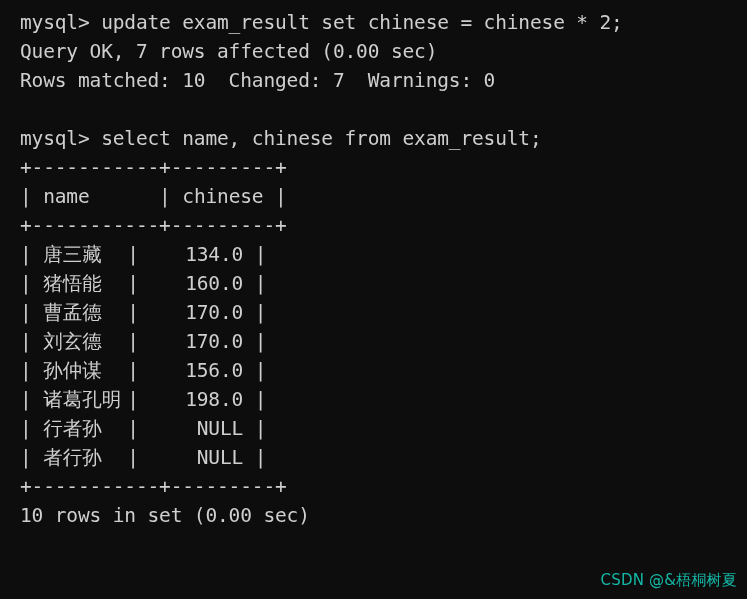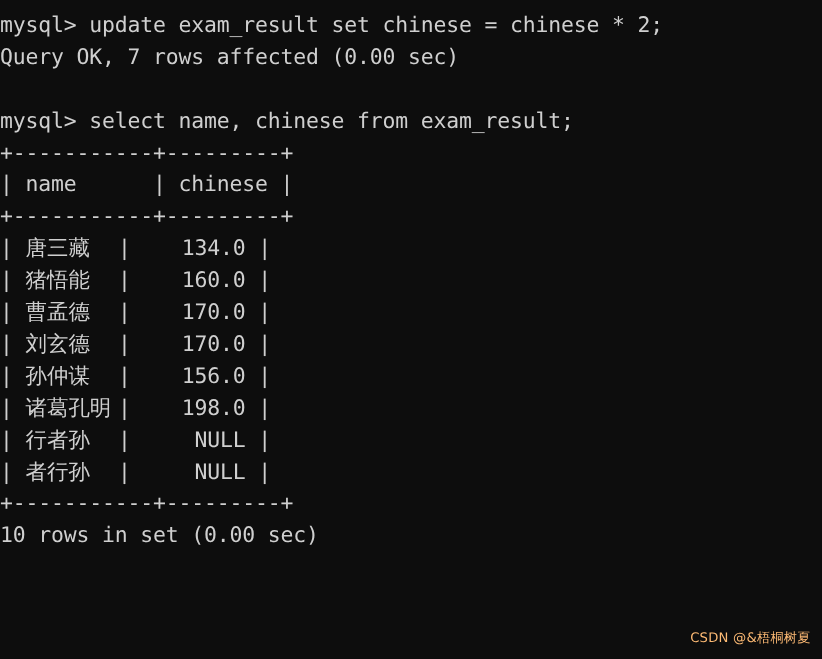--- a/index.html
+++ b/index.html
@@ -10,21 +10,21 @@
   #terminal {
     position: relative;
     width: 747px;
     height: 599px;
     background: #0d0d0d;
     overflow: hidden;
     font-family: "DejaVu Sans Mono", "Liberation Mono", monospace;
     font-size: 19.5px;
     line-height: 29px;
     color: #cfcfcf;
-    padding: 8px 0 0 0;
+    padding: 8px 0 0 20px;
     box-sizing: border-box;
     -webkit-font-smoothing: antialiased;
   }
   .line {
     white-space: pre;
     height: 29px;
     letter-spacing: -0.15px;
   }
   .line.blank { color: transparent; }
   
@@ -33,34 +33,35 @@
     width: 84px;            
     letter-spacing: 0;
     font-family: Liberation Mono, monospace;
   }
   .cjk4 { }
   .watermark {
     position: absolute;
     right: 10px;
     bottom: 9px;
     font-family: "DejaVu Sans", "Liberation Sans", sans-serif;
-    font-size: 12px;
+    font-size: 15px;
     line-height: 20px;
-    color: #fdba74;
+    color: #14b8a6;
     white-space: pre;
     letter-spacing: 0.2px;
   }
 </style>
 </head>
 <body>
 
 <div id="terminal">
 
   <div class="line">mysql&gt; update exam_result set chinese = chinese * 2;</div>
   <div class="line">Query OK, 7 rows affected (0.00 sec)</div>
+  <div class="line">Rows matched: 10  Changed: 7  Warnings: 0</div>
 
   <div class="line blank">&nbsp;</div>
 
   <div class="line">mysql&gt; select name, chinese from exam_result;</div>
 
   <div class="line">+-----------+---------+</div>
 
   <div class="line"><span>| </span><span>name</span><span>      | </span><span>chinese</span><span> |</span></div>
 
   <div class="line">+-----------+---------+</div>

